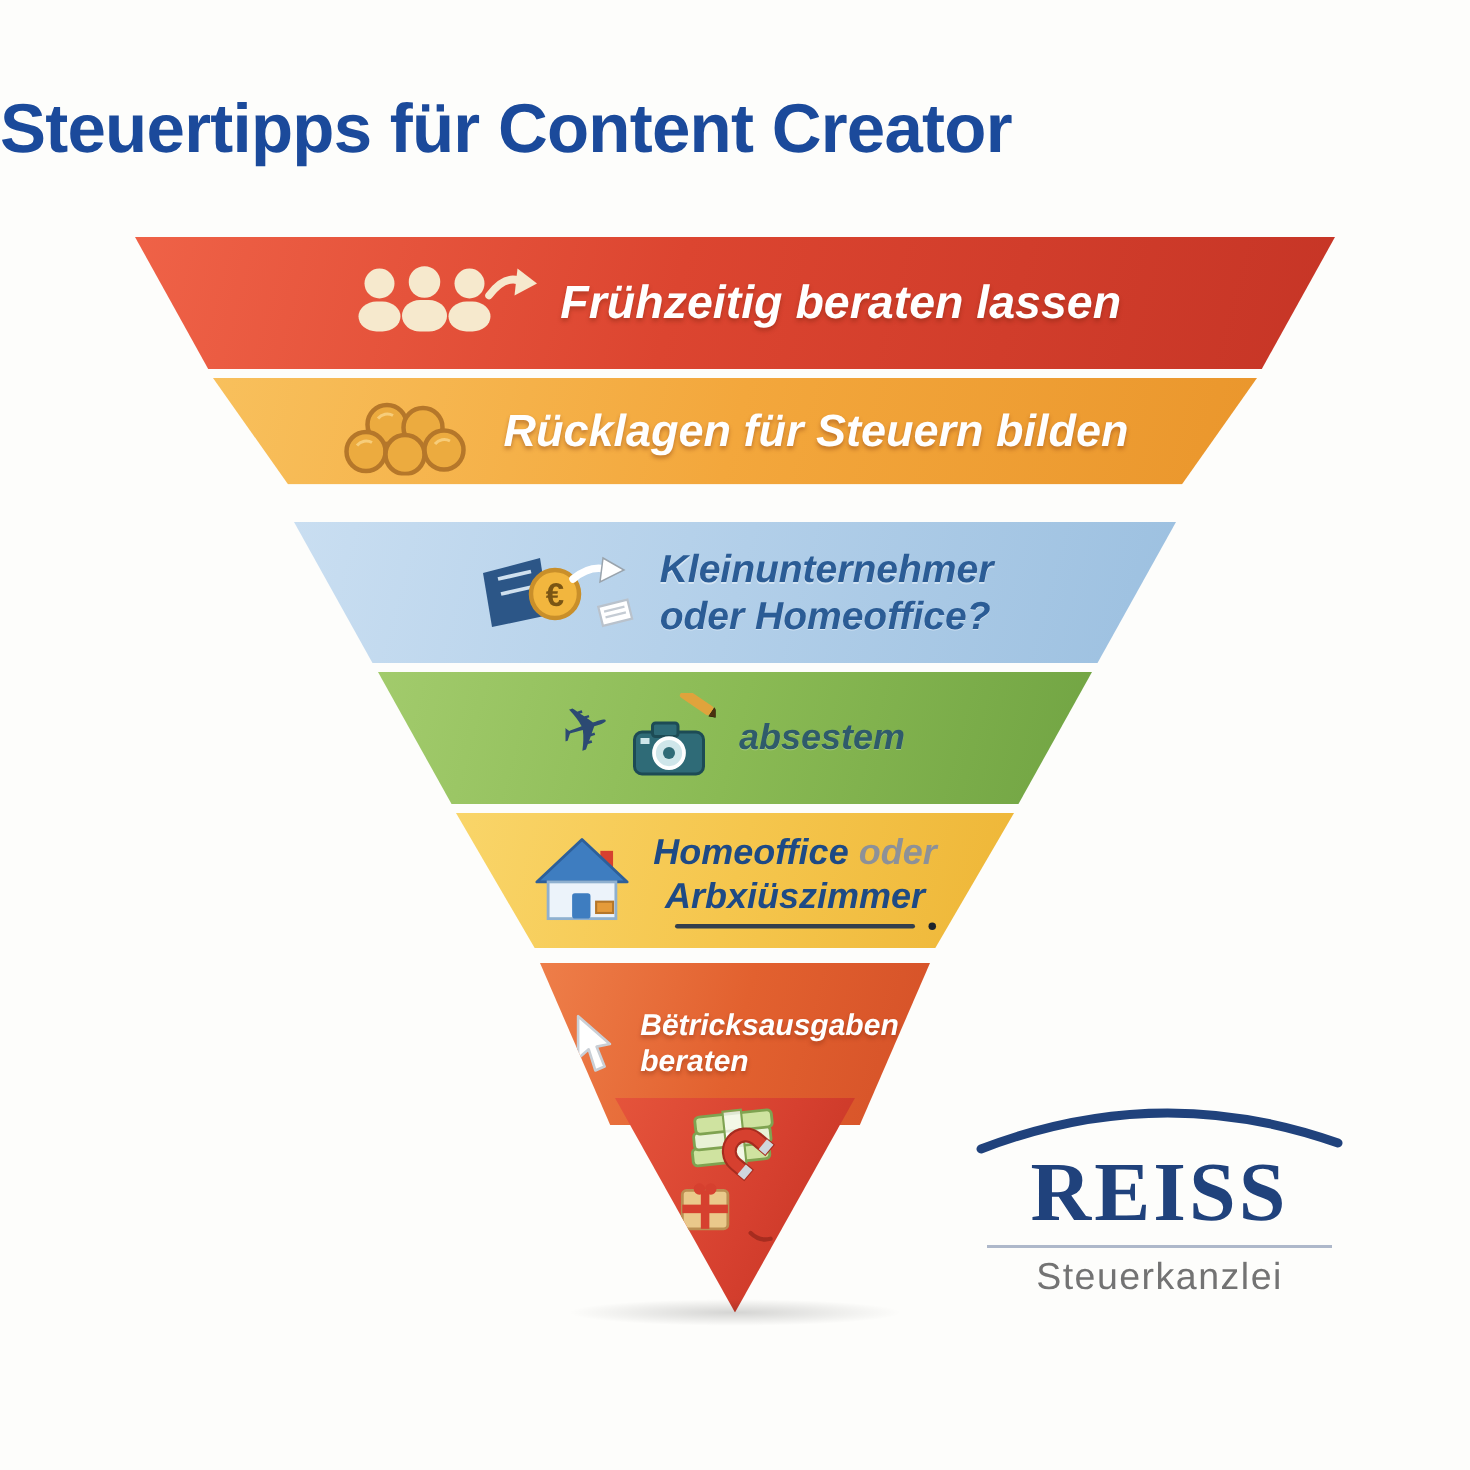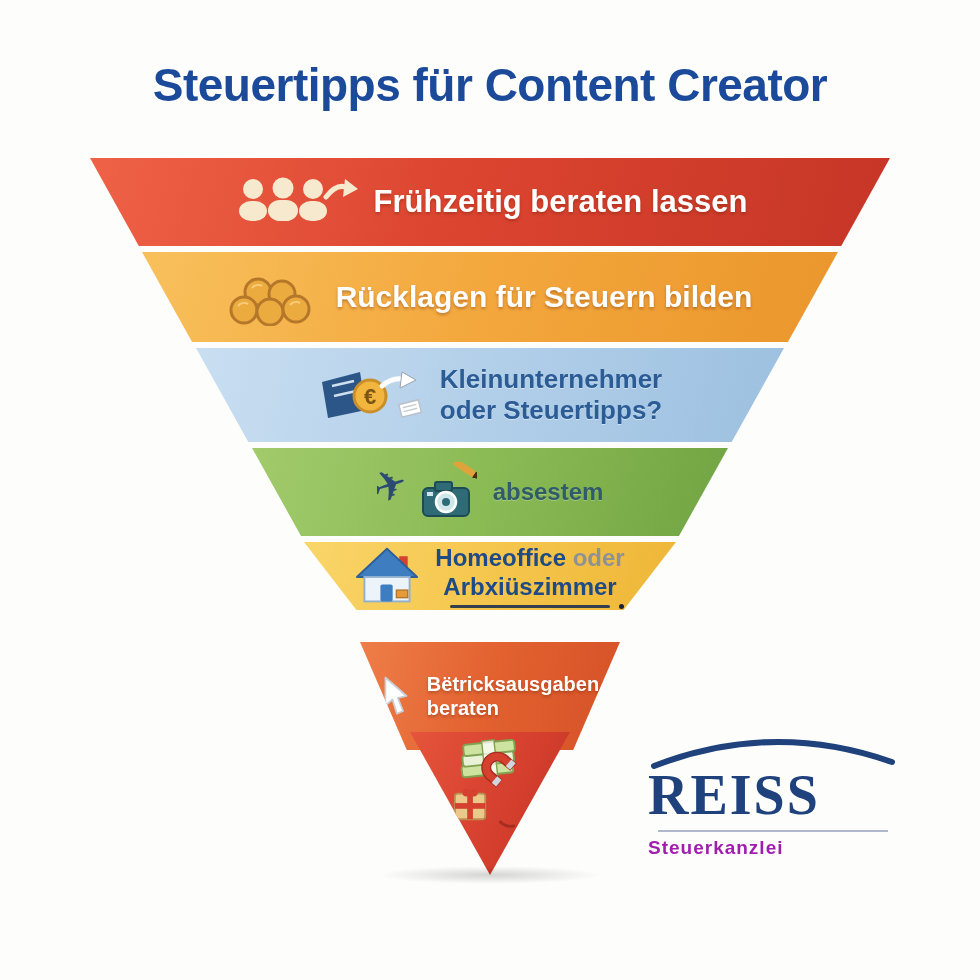--- a/index.html
+++ b/index.html
@@ -7,84 +7,84 @@
     width:980px;height:980px;
     background:#fdfdfb;
     font-family:"Liberation Sans", sans-serif;
     overflow:hidden;
     position:relative;
   }
   .page{position:absolute;inset:0;}
 
   .title{
     position:absolute;top:58px;left:0;width:100%;
-    margin:0;text-align:center;
+    margin:0;
     font-size:46px;font-weight:800;letter-spacing:-0.5px;
     color:#1b4a9b;
   }
 
   .layer{
     position:absolute;
     display:flex;align-items:center;justify-content:center;
     gap:16px;
     box-sizing:border-box;
   }
   #layer1{top:158px;left:90px;width:800px;height:88px;
     clip-path:polygon(0 0,100% 0,93.9% 100%,6.1% 100%);
     background:linear-gradient(105deg,#ef6247,#dc4530 45%,#c63526);}
-  #layer2{top:252px;left:142px;width:696px;height:90px;
+  #layer2{top:252px;left:142px;width:696px;height:71px;
     clip-path:polygon(0 0,100% 0,92.8% 100%,7.2% 100%);
     background:linear-gradient(105deg,#f8c05c,#f3a73c 50%,#ea962c);}
   #layer3{top:348px;left:196px;width:588px;height:94px;
     clip-path:polygon(0 0,100% 0,91.1% 100%,8.9% 100%);
     background:linear-gradient(105deg,#c9def1,#b2cfe9 50%,#9cc0e0);}
   #layer4{top:448px;left:252px;width:476px;height:88px;
     clip-path:polygon(0 0,100% 0,89.7% 100%,10.3% 100%);
     background:linear-gradient(105deg,#a2cb6c,#8aba54 50%,#71a443);}
-  #layer5{top:542px;left:304px;width:372px;height:68px;
+  #layer5{top:542px;left:304px;width:372px;height:90px;
     clip-path:polygon(0 0,100% 0,85.9% 100%,14.1% 100%);
     background:linear-gradient(105deg,#f9d569,#f5c64d 50%,#eeb637);}
   #layer6{top:642px;left:360px;width:260px;height:108px;
     clip-path:polygon(0 0,100% 0,82% 100%,18% 100%);
     background:linear-gradient(105deg,#ee7e49,#e2612f 50%,#d55128);}
   #layer7{top:732px;left:410px;width:160px;height:143px;
     clip-path:polygon(0 0,100% 0,50% 100%);
     background:linear-gradient(115deg,#e5543b,#d6402f 55%,#c23322);
     align-items:flex-start;padding-top:6px;}
 
-  .ltext{font-weight:800;}
+  .ltext{font-weight:800;font-style:italic;}
   .txt-white{color:#ffffff;text-shadow:0 2px 3px rgba(100,30,10,.35);}
   .one-line{font-size:31px;}
   #layer2 .one-line{font-size:30px;}
   .two-line{line-height:1.2;}
   #layer3 .two-line{font-size:26px;color:#2b5c95;text-align:left;text-shadow:0 1px 0 rgba(255,255,255,.45);}
   #layer4 .two-line{font-size:24px;color:#2f5b6b;text-align:left;text-shadow:0 1px 0 rgba(255,255,255,.25);}
   #layer5 .two-line{font-size:24px;text-align:center;}
   #layer5 .strong{color:#1e4a85;}
   #layer5 .muted{color:#8d9198;font-weight:700;}
   .l5-underline{height:3px;background:#333f4d;width:160px;margin:3px auto 0;border-radius:2px;position:relative;}
   .l5-underline::after{content:"";position:absolute;right:-14px;top:-1px;width:5px;height:5px;background:#1c232c;border-radius:50%;}
   #layer6 .two-line{font-size:20px;text-align:left;}
 
   .icon{flex:0 0 auto;display:block;}
 
   .ground-shadow{
     position:absolute;top:866px;left:378px;width:224px;height:18px;
     background:radial-gradient(ellipse at center, rgba(0,0,0,.16), rgba(0,0,0,0) 70%);
   }
 
-  .logo{position:absolute;left:648px;top:728px;width:250px;}
+  .logo{position:absolute;left:648px;top:728px;width:250px;text-align:center;}
   .logo-arc{display:block;margin:0 auto -4px;}
   .logo-name{
     font-family:"Liberation Serif", serif;
     font-size:56px;font-weight:700;color:#20427c;
     letter-spacing:2px;line-height:1.05;
   }
   .logo-rule{height:2px;background:#6d7fa3;opacity:.55;margin:5px 10px 5px;}
-  .logo-sub{font-size:19px;color:#a21caf;letter-spacing:1px;font-weight:700;}
+  .logo-sub{font-size:25px;color:#737373;letter-spacing:1px;font-weight:400;}
 </style>
 </head>
 <body>
 
 <div class="page">
 
   <h1 class="title">Steuertipps für Content Creator</h1>
 
   <div class="layer" id="layer1">
     <svg class="icon" width="125" height="58" viewBox="0 0 125 58">
@@ -131,21 +131,21 @@
       <text x="52" y="38" font-size="22" font-weight="bold" fill="#7a5514" text-anchor="middle">€</text>
       <path d="M64 20 Q76 10 88 14" stroke="#ffffff" stroke-width="5" fill="none" stroke-linecap="round"></path>
       <polygon points="84,6 98,14 82,22" fill="#ffffff" stroke="#9aa4ad" stroke-width="1"></polygon>
       <g transform="rotate(-14 92 42)">
         <rect x="82" y="36" width="20" height="13" fill="#ffffff" stroke="#b9c2cc" stroke-width="1.5"></rect>
         <path d="M85 40 h14 M85 44 h14" stroke="#c5ccd4" stroke-width="1.5"></path>
       </g>
     </svg>
     <div class="ltext two-line">
       <div>Kleinunternehmer</div>
-      <div>oder Steuertipps?</div>
+      <div>oder Homeoffice?</div>
     </div>
   </div>
 
   <div class="layer" id="layer4">
     <svg class="icon" width="100" height="60" viewBox="0 0 100 60">
       <text x="-4" y="36" font-size="42" fill="#2c4a73" font-family="DejaVu Sans" transform="rotate(-18 20 26)">✈</text>
       <g transform="rotate(34 86 8)">
         <rect x="74" y="2" width="24" height="7" rx="2" fill="#e0a33c"></rect>
         <polygon points="98,2 106,5.5 98,9" fill="#4a3category0f"></polygon>
         <polygon points="98,2 105,5.5 98,9" fill="#4a300f"></polygon>

